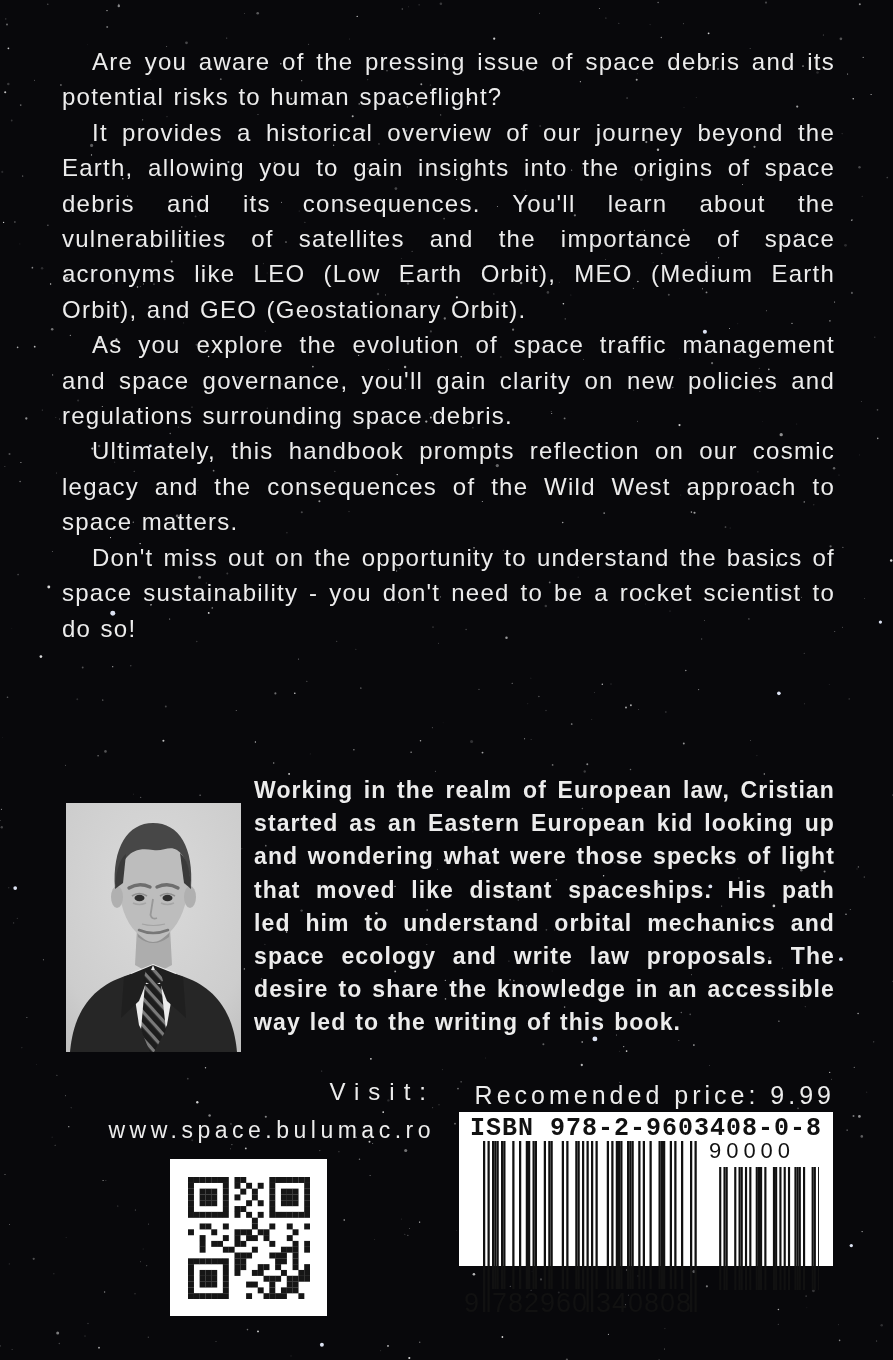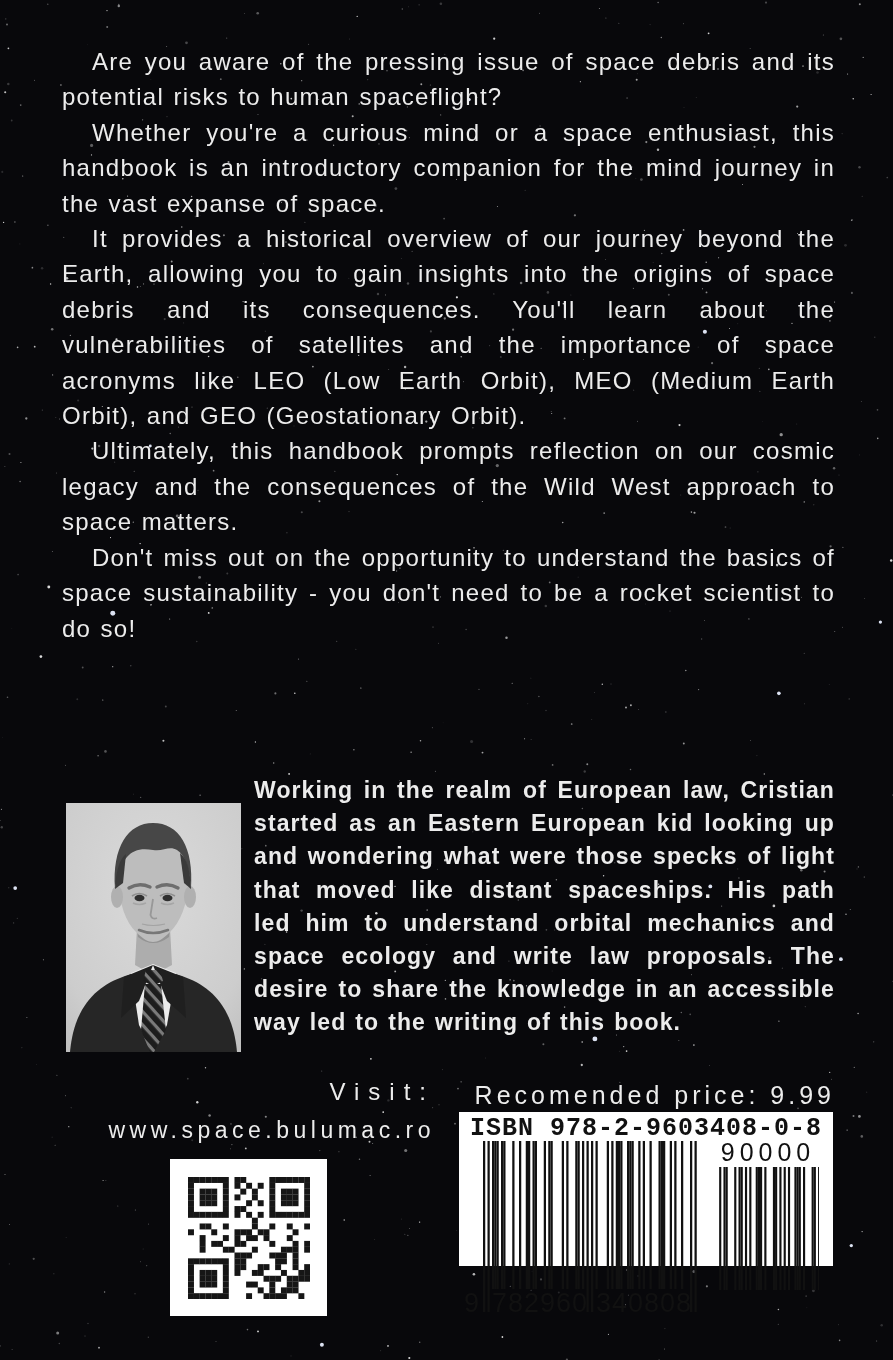--- a/index.html
+++ b/index.html
@@ -53,22 +53,22 @@
     font-family:"Liberation Mono",monospace;font-size:25px;font-weight:700;letter-spacing:1px;
     white-space:nowrap;
   }
   #ean{position:absolute;left:24px;top:29px;}
   #ean5{position:absolute;left:258px;top:55px;}
   .ean-digit{position:absolute;top:176px;font-size:27px;letter-spacing:1px;color:#111;}
   .ean-first{left:5px;}
   .ean-left{left:33px;width:92px;text-align:left;}
   .ean-right{left:137px;width:92px;text-align:left;}
   .supp-num{
-    position:absolute;left:258px;top:26px;width:102px;text-align:center;
-    font-size:25px;letter-spacing:5px;color:#111;
+    position:absolute;left:242px;top:26px;width:102px;text-align:center;
+    font-size:22px;letter-spacing:5px;color:#111;
   }
 </style>
 </head>
 <body>
 
 <div class="page">
 
   <svg id="stars" width="893" height="1360">
       <circle cx="637.9" cy="281.5" r="0.74" fill="#ffffff" opacity="0.72"></circle>
       <circle cx="265.2" cy="331.1" r="0.46" fill="#ffffff" opacity="0.47"></circle>
@@ -801,22 +801,22 @@
       <circle cx="469.1" cy="99.6" r="1.66" fill="#e8eeff" opacity="0.95"></circle>
       <circle cx="778.9" cy="693.3" r="1.83" fill="#e8eeff" opacity="0.95"></circle>
       <circle cx="217.2" cy="968.4" r="1.43" fill="#e8eeff" opacity="0.95"></circle>
       <circle cx="851.3" cy="1245.6" r="1.68" fill="#e8eeff" opacity="0.95"></circle>
       <circle cx="880.4" cy="622.1" r="1.65" fill="#e8eeff" opacity="0.95"></circle>
       <circle cx="710.3" cy="886.4" r="1.92" fill="#e8eeff" opacity="0.95"></circle>
     </svg>
 
   <div class="blurb">
     <p>Are you aware of the pressing issue of space debris and its potential risks to human spaceflight?</p>
-    <p>Whether you're a curious mind or a space enthusiast, this handbook is an introductory companion for the mind journey in the vast expanse of space.</p>
     <p>It provides a historical overview of our journey beyond the Earth, allowing you to gain insights into the origins of space debris and its consequences. You'll learn about the vulnerabilities of satellites and the importance of space acronyms like LEO (Low Earth Orbit), MEO (Medium Earth Orbit), and GEO (Geostationary Orbit).</p>
+    <p>As you explore the evolution of space traffic management and space governance, you'll gain clarity on new policies and regulations surrounding space debris.</p>
     <p>Ultimately, this handbook prompts reflection on our cosmic legacy and the consequences of the Wild West approach to space matters.</p>
     <p>Don't miss out on the opportunity to understand the basics of space sustainability - you don't need to be a rocket scientist to do so!</p>
   </div>
 
   <div class="author-photo">
     <svg width="175" height="249" viewBox="0 0 175 249">
       <defs>
         <radialGradient id="pbg" cx="50%" cy="35%" r="85%">
           <stop offset="0%" stop-color="#dadada"></stop>
           <stop offset="70%" stop-color="#cdcdcd"></stop>

